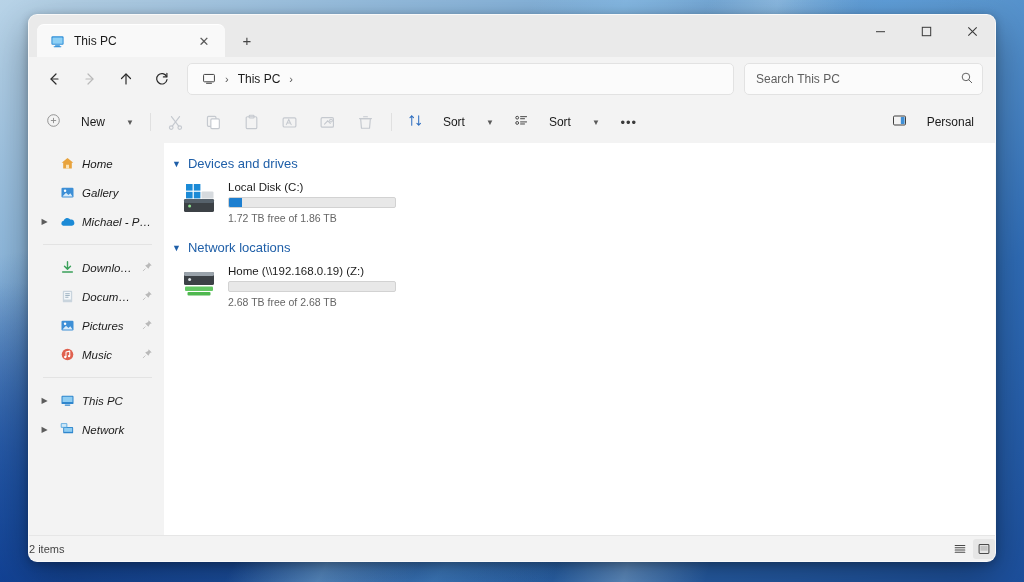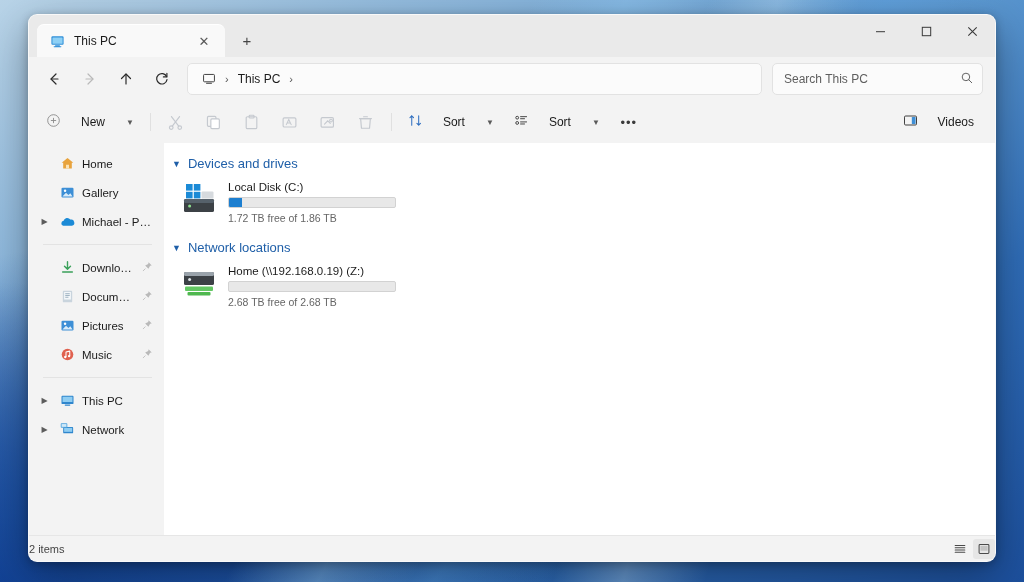--- a/index.html
+++ b/index.html
@@ -74,21 +74,21 @@
   .navbtn.disabled { color: #b9b9b9; }
   .crumbbar {
     flex: 1; height: 32px; margin-left: 6px; background: #fbfbfb;
     border: 1px solid #e2e2e2; border-radius: 5px;
     display: flex; align-items: center; padding: 0 8px; gap: 2px;
     font-size: 12px; color: #1b1b1b;
   }
   .crumb { padding: 3px 6px; border-radius: 4px; white-space: nowrap; }
   .crumb-sep { color: #555; font-size: 11px; padding: 0 1px; display:flex; align-items:center;}
   .searchbox {
-    width: 211px; height: 32px; margin-left: 8px; background: #fbfbfb;
+    width: 239px; height: 32px; margin-left: 8px; background: #fbfbfb;
     border: 1px solid #e2e2e2; border-radius: 5px;
     display: flex; align-items: center; padding: 0 8px 0 11px;
     font-size: 12px; color: #5e5e5e;
   }
   .searchbox .sp { flex: 1; }
 
   
   .toolbar {
     height: 42px; background: #f3f3f3; display: flex; align-items: center;
     padding: 0 12px 0 8px; gap: 2px; flex: 0 0 42px;
@@ -114,21 +114,21 @@
   }
   .nav-item {
     height: 27px; display: flex; align-items: center; gap: 7px;
     margin: 1px 6px; padding: 0 4px 0 2px; border-radius: 4px; position: relative;
   }
   .nav-chev {
     width: 15px; text-align: center; color: #5c5c5c; font-size: 8px; flex: 0 0 15px;
   }
   .nav-chev.empty { visibility: hidden; }
   .nav-ico { width: 16px; height: 16px; flex: 0 0 16px; display: flex; align-items: center; justify-content: center; }
-  .nav-label { flex: 1; white-space: nowrap; overflow: hidden; text-overflow: ellipsis; }
+  .nav-label { flex: 1; white-space: nowrap; overflow: hidden; text-overflow: ellipsis; font-style: italic; }
   .pin { width: 12px; opacity: 0.55; flex: 0 0 12px; }
   .nav-div { height: 1px; background: #e3e3e3; margin: 8px 12px 8px 14px; }
 
   
   .filearea { flex: 1; background: #ffffff; padding: 10px 0 0 0; position: relative; }
   .group-head {
     display: flex; align-items: center; gap: 7px;
     padding: 3px 0 3px 8px; margin: 0 0 2px 0; color: #1f5fa8; font-size: 13px;
   }
   .group-chev { font-size: 9px; color: #1f5fa8; }
@@ -324,21 +324,21 @@
 
     <div class="spacer"></div>
 
     <div class="tb">
       <span>
         <svg width="15" height="15" viewBox="0 0 16 16">
             <rect x="1.6" y="3.2" width="12.8" height="9.6" rx="1.2" fill="none" stroke="#3b3b3b" stroke-width="1.05"></rect>
             <rect x="9.4" y="4.2" width="4" height="7.6" rx="0.6" fill="#3f8fd6"></rect>
           </svg>
       </span>
-      <span>Videos</span>
+      <span>Personal</span>
     </div>
   </div>
 
   <div class="content">
 
     <div class="sidebar">
 
       <div class="nav-item">
         <span class="nav-chev empty">▶</span>
         <span class="nav-ico">

